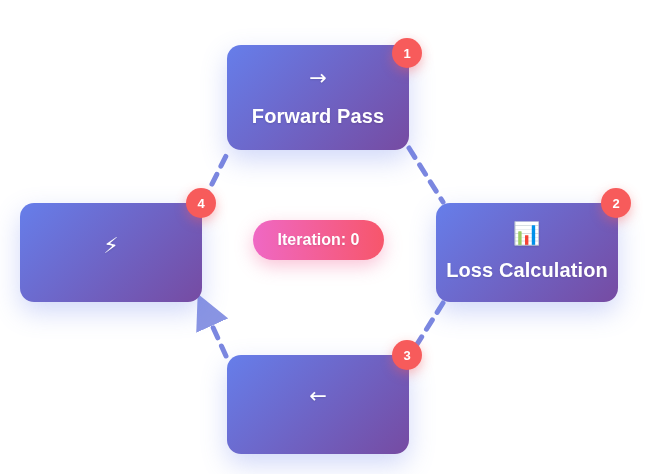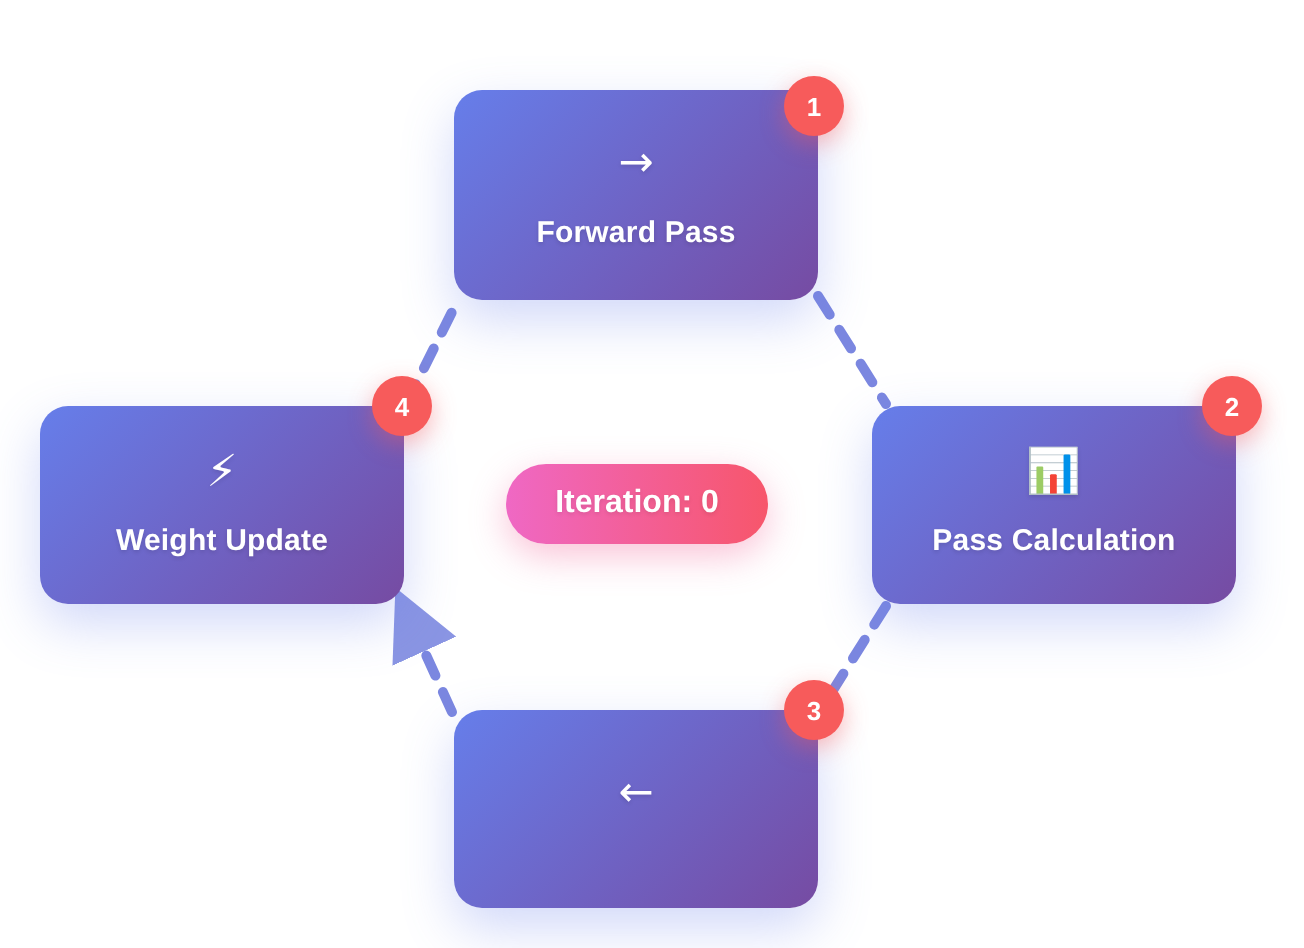--- a/index.html
+++ b/index.html
@@ -55,21 +55,21 @@
     color: #ffffff;
     font-family: "DejaVu Sans", sans-serif;
     text-shadow: 0 1px 2px rgba(0,0,0,0.12);
   }
   .node-card.top .node-icon,
   .node-card.bottom .node-icon {
     font-size: 21px;
     margin-bottom: 16px;
   }
   .node-label {
-    font-size: 15px;
+    font-size: 20px;
     font-weight: bold;
     letter-spacing: 0.1px;
     color: #ffffff;
     text-shadow: 0 1px 2px rgba(0,0,0,0.13);
     white-space: nowrap;
   }
 
   
   .step-badge {
     position: absolute;
@@ -87,21 +87,21 @@
   }
   .badge-1 { left: 392px; top: 38px; }
   .badge-2 { left: 601px; top: 188px; }
   .badge-3 { left: 392px; top: 340px; }
   .badge-4 { left: 186px; top: 188px; }
 
   
   .iteration-pill {
     position: absolute;
     left: 253px;
-    top: 232px;
+    top: 220px;
     width: 131px;
     height: 40px;
     border-radius: 20px;
     background: linear-gradient(90deg, #ef68c4 0%, #f7566b 100%);
     box-shadow: 0 6px 18px rgba(243,97,150,0.38);
     display: flex;
     align-items: center;
     justify-content: center;
   }
   .iteration-text {
@@ -134,32 +134,31 @@
   </svg>
 
   <div class="node-card top">
     <span class="node-icon">→</span>
     <span class="node-label">Forward Pass</span>
   </div>
   <div class="step-badge badge-1">1</div>
 
   <div class="node-card right">
     <span class="node-icon">📊</span>
-    <span class="node-label">Pass Calculation</span>
+    <span class="node-label">Loss Calculation</span>
   </div>
   <div class="step-badge badge-2">2</div>
 
   <div class="node-card bottom">
     <span class="node-icon">←</span>
   </div>
   <div class="step-badge badge-3">3</div>
 
   <div class="node-card left">
     <span class="node-icon">⚡</span>
-    <span class="node-label">Weight Update</span>
   </div>
   <div class="step-badge badge-4">4</div>
 
   <div class="iteration-pill">
     <span class="iteration-text">Iteration: 0</span>
   </div>
 
 </div>
 
 </body></html>

